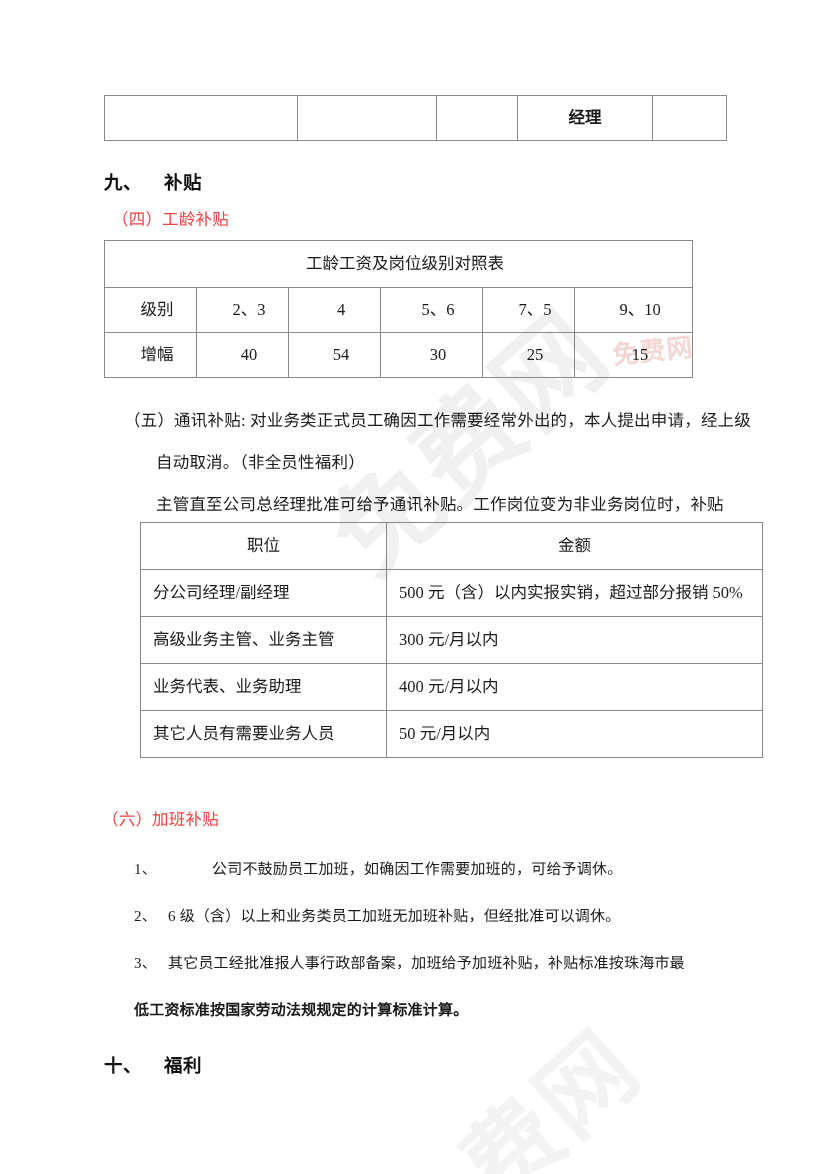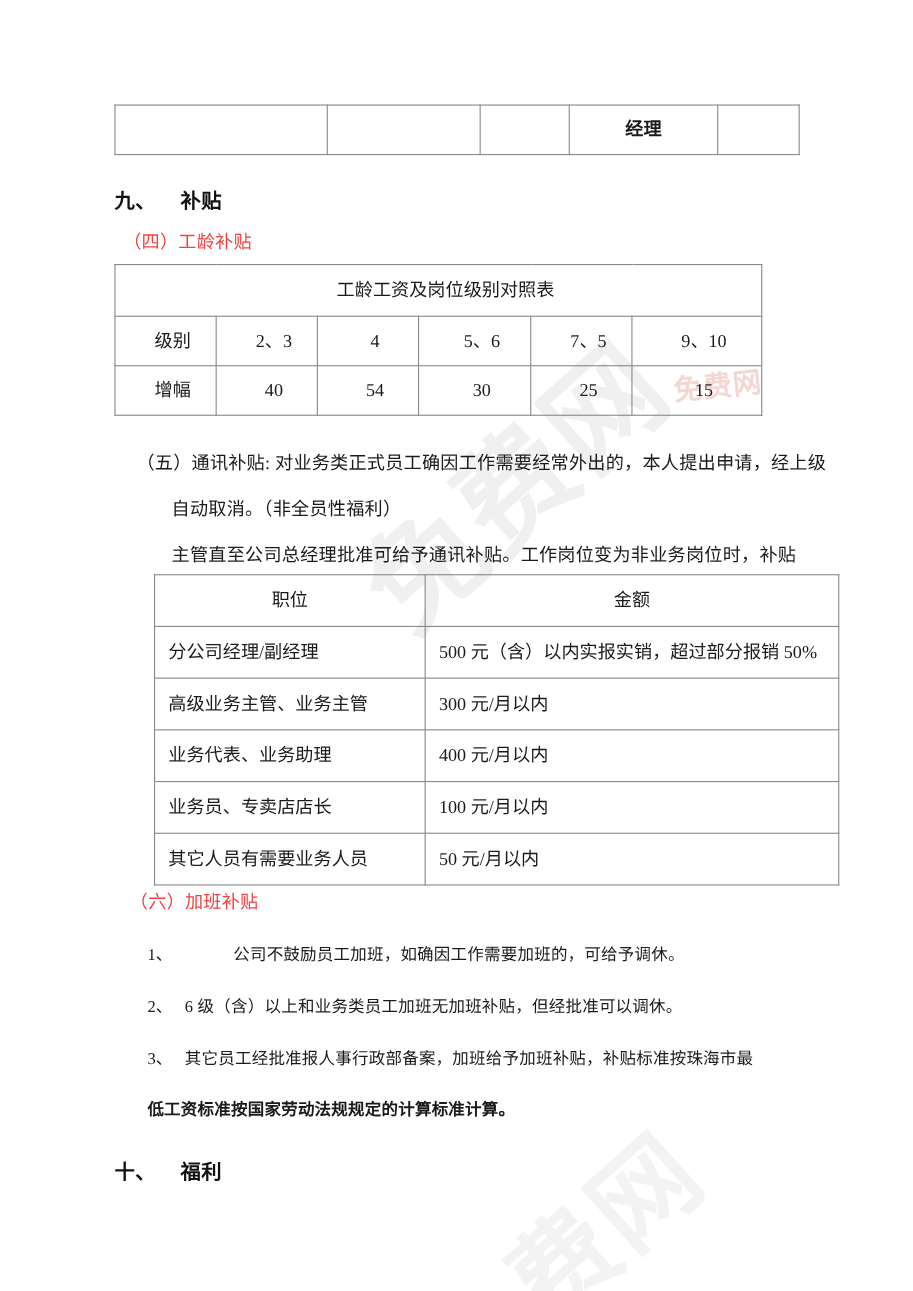--- a/index.html
+++ b/index.html
@@ -259,31 +259,27 @@
         </tr>
         <tr>
           <td class="col-pos cell">高级业务主管、业务主管</td>
           <td class="cell">300 元/月以内</td>
         </tr>
         <tr>
           <td class="col-pos cell">业务代表、业务助理</td>
           <td class="cell">400 元/月以内</td>
         </tr>
         <tr>
-          <td class="col-pos cell">业务员、专卖店店长</td>
-          <td class="cell">100 元/月以内</td>
-        </tr>
-        <tr>
           <td class="col-pos cell">其它人员有需要业务人员</td>
           <td class="cell">50 元/月以内</td>
         </tr>
       </tbody>
     </table>
 
-    <div class="para" style="left:118px; top:812px;text-align:center;">（六）加班补贴</div>
+    <div class="para" style="left:102px; top:812px;text-align:center;">（六）加班补贴</div>
 
     <div class="list-item li-gap-wide" style="left:134px; top:848px;">
       <span class="li-num">1、</span><span>公司不鼓励员工加班，如确因工作需要加班的，可给予调休。</span>
     </div>
 
     <div class="list-item li-gap-narrow" style="left:134px; top:895px;">
       <span class="li-num">2、</span><span>6 级（含）以上和业务类员工加班无加班补贴，但经批准可以调休。</span>
     </div>
 
     <div class="list-item li-gap-narrow" style="left:134px; top:942px;">

